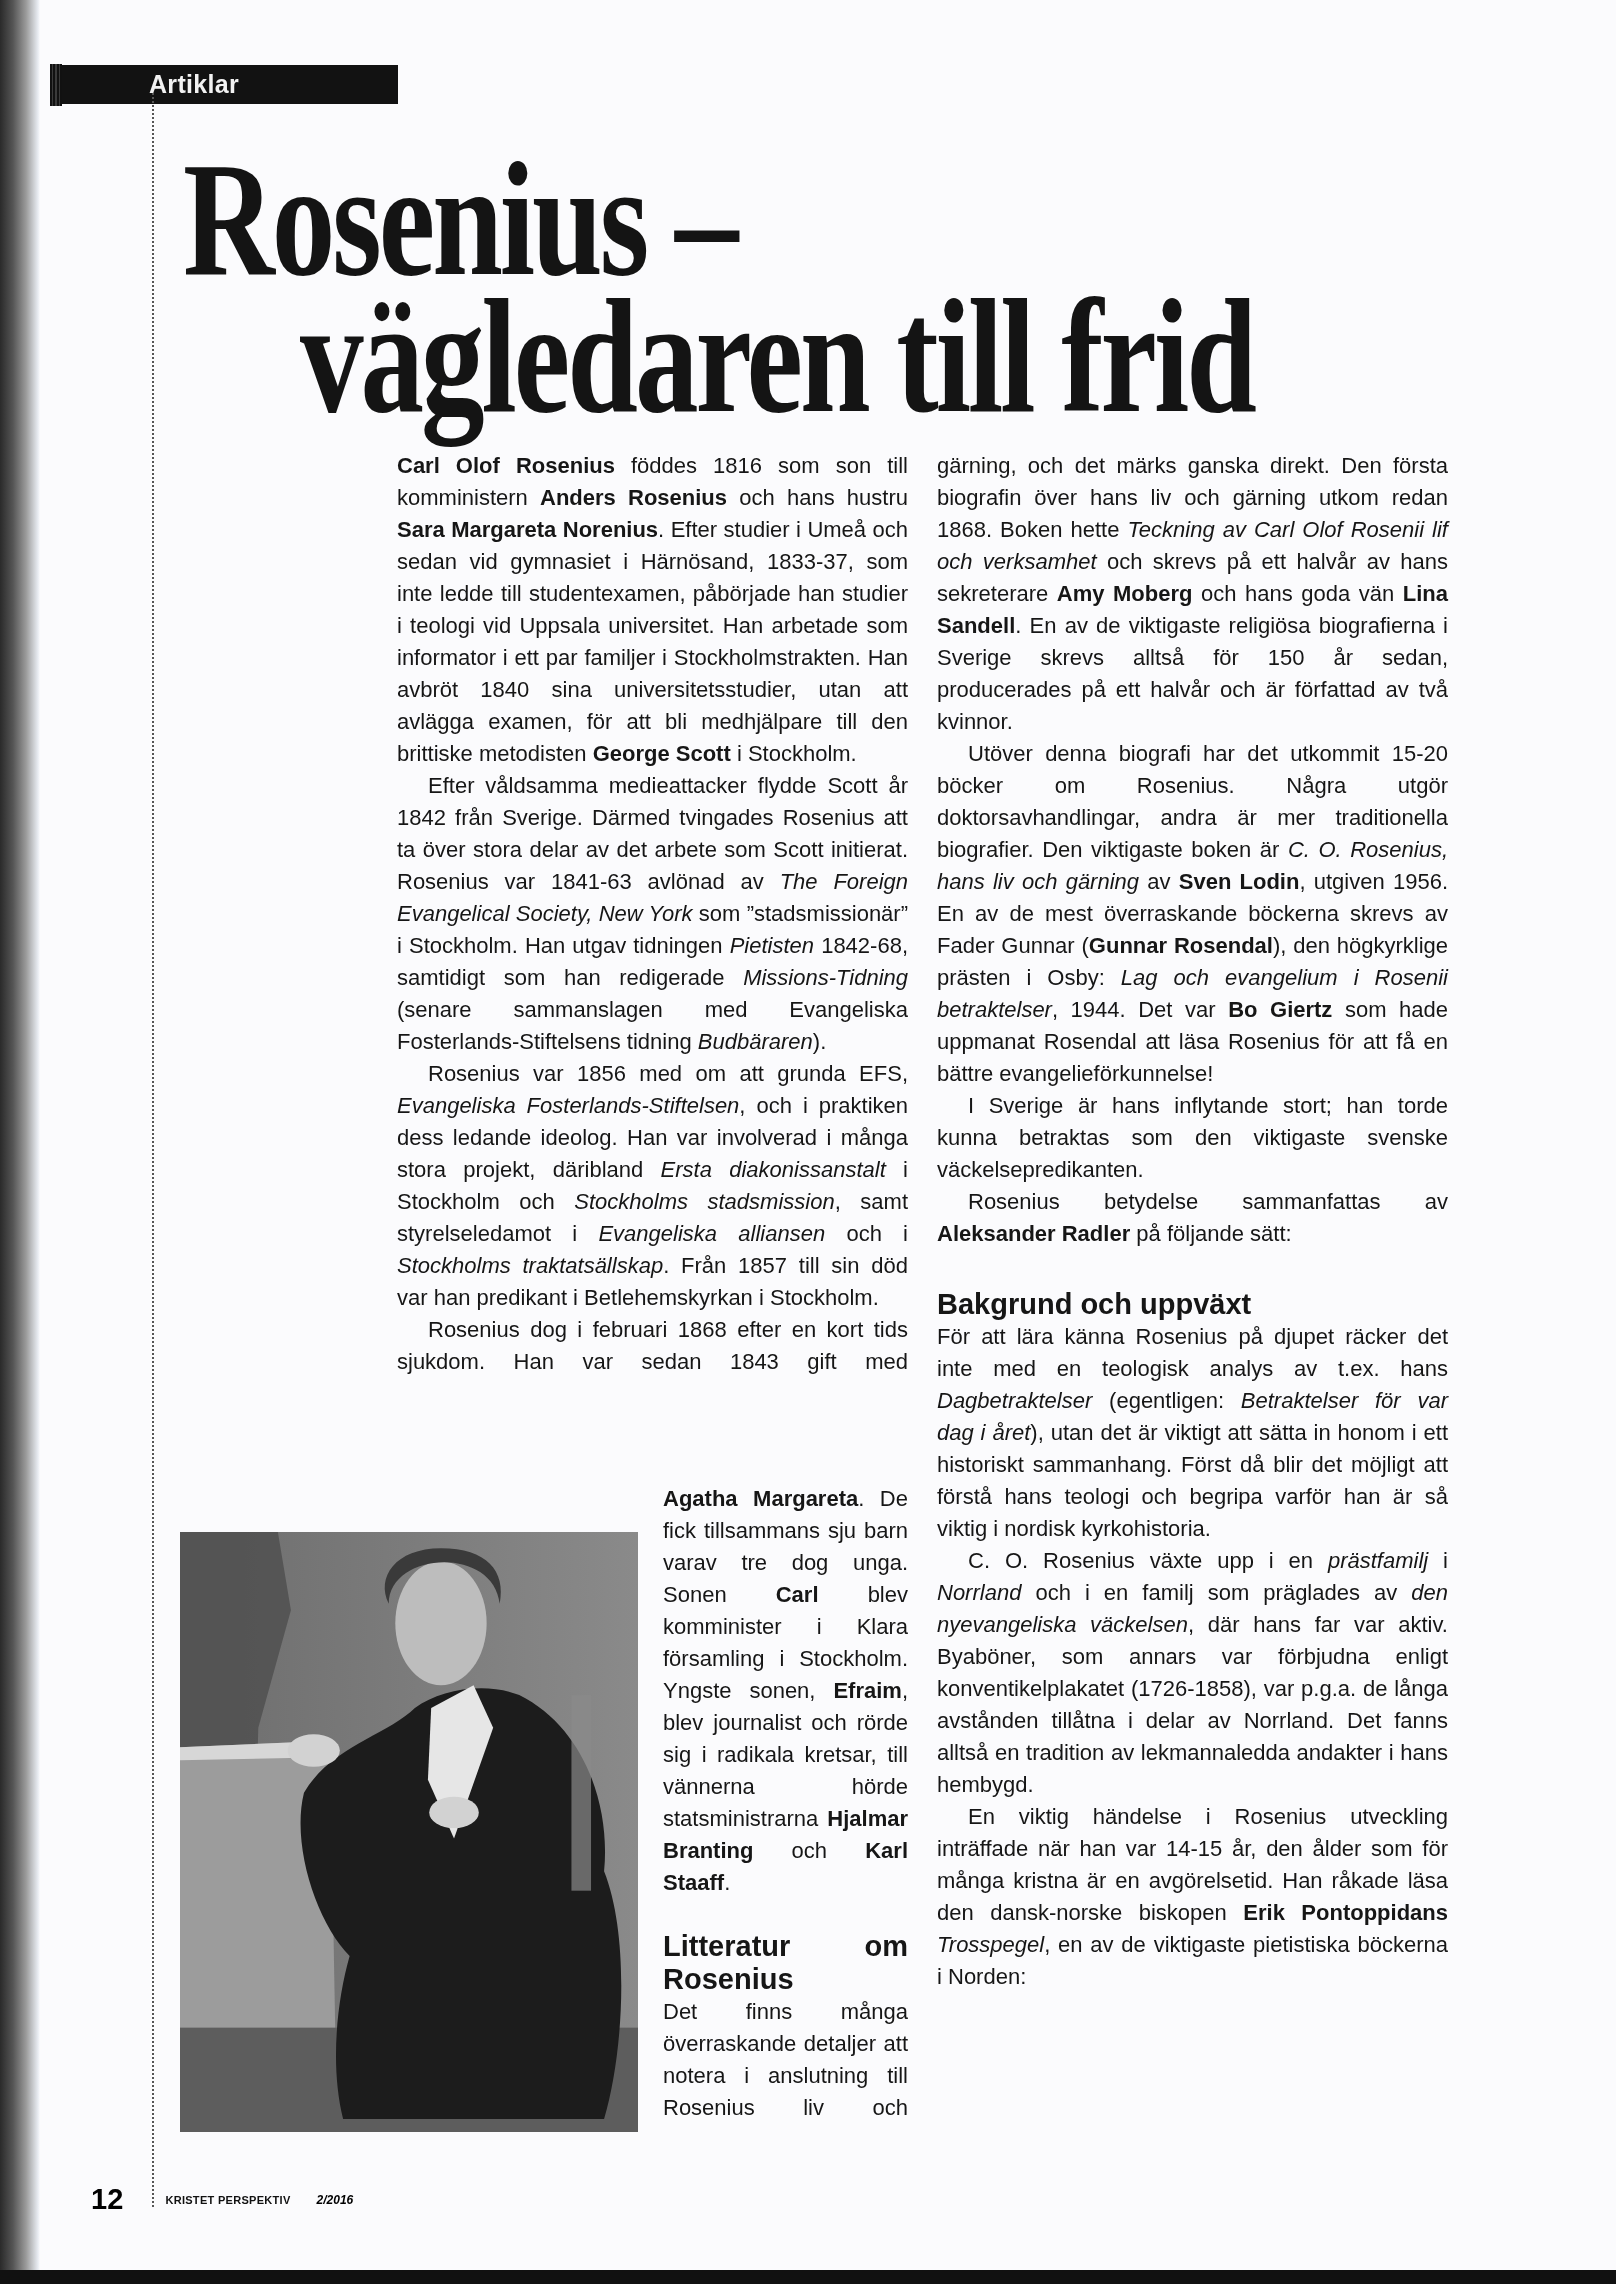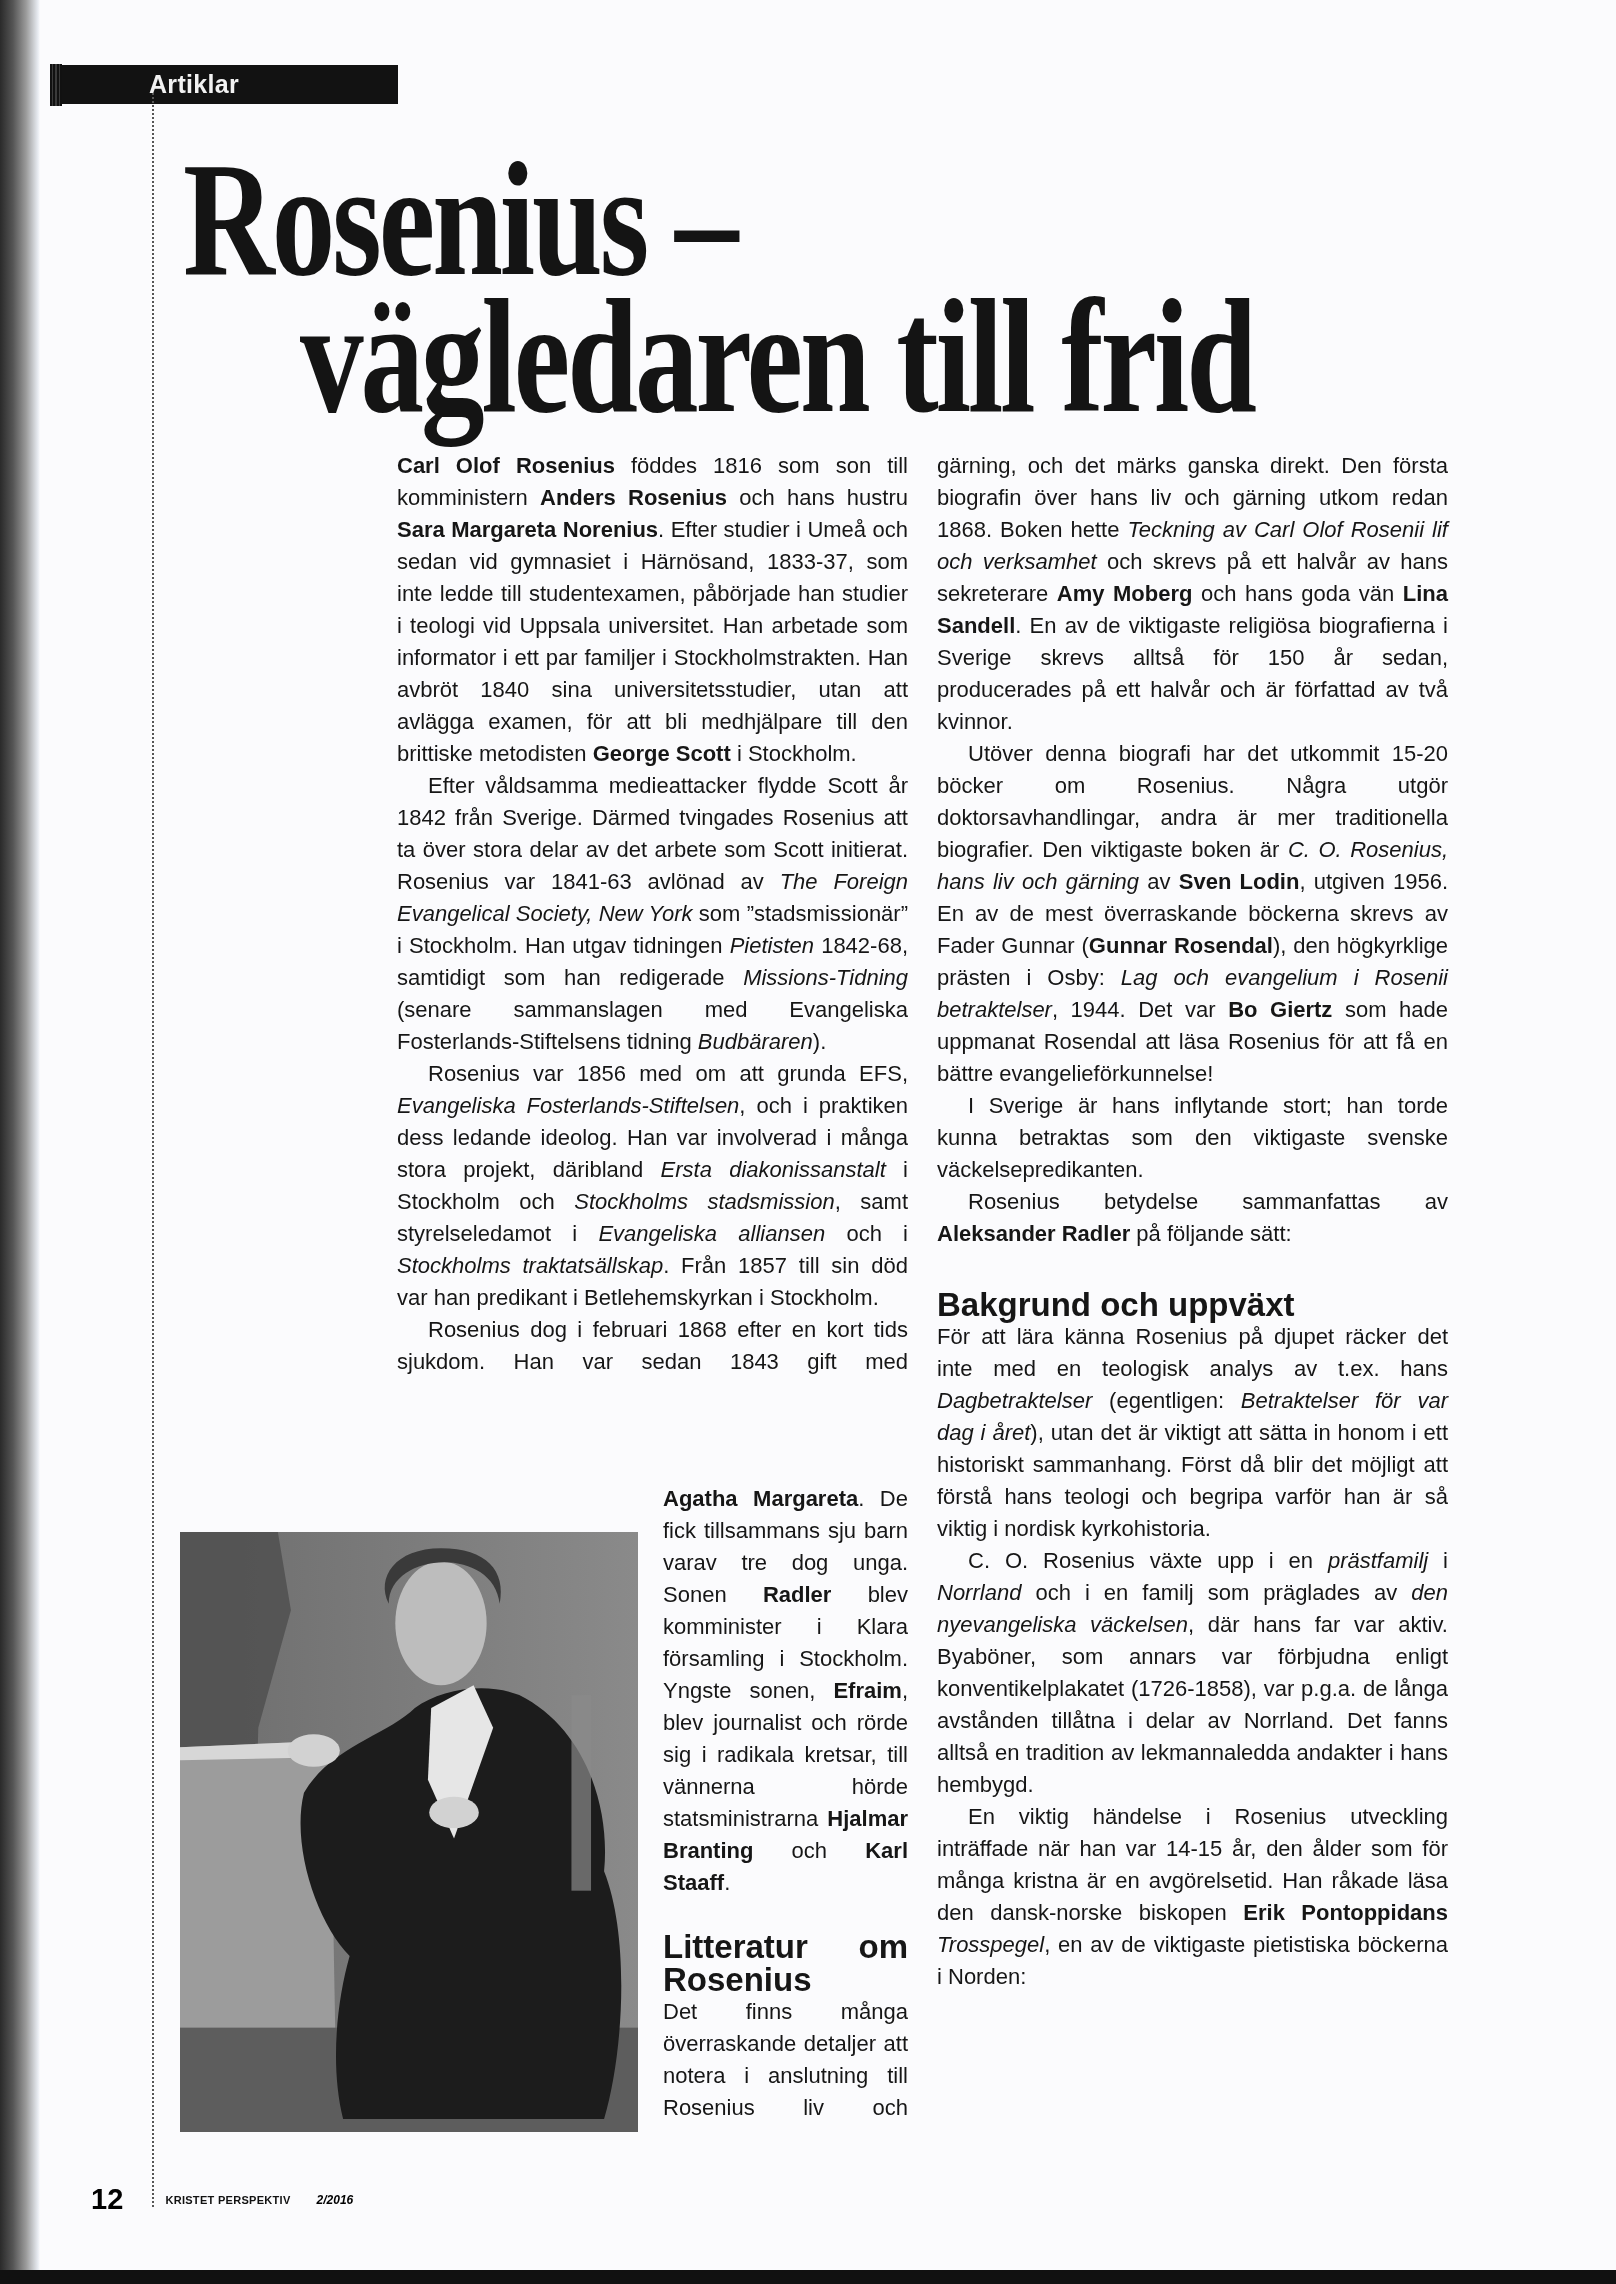--- a/index.html
+++ b/index.html
@@ -24,21 +24,21 @@
 
   .col { position: absolute; font-size: 22px; line-height: 32px; text-align: justify; color: #161616; }
   .col p { margin: 0; }
   .col p.indent { text-indent: 31px; }
   .col b { font-weight: bold; }
   .col i { font-style: italic; }
   .col-1 { left: 397px; top: 450px; width: 511px; }
   .col-1b { left: 663px; top: 1483px; width: 245px; }
   .col-2 { left: 937px; top: 450px; width: 511px; }
 
-  .subhead { font-size: 33px; font-weight: bold; line-height: 33px; text-align: left; margin: 0; }
+  .subhead { font-size: 29px; font-weight: bold; line-height: 33px; text-align: left; margin: 0; }
   .col-2 .subhead { margin-top: 38px; }
   .col-1b .subhead { margin-top: 31px; text-align: justify; text-align-last: left; }
 
   .photo { position: absolute; left: 180px; top: 1532px; width: 458px; height: 600px; overflow: hidden;
     background: linear-gradient(180deg, #7f7f7f 0%, #6c6c6c 40%, #5a5a5a 100%); }
   .photo svg { width: 100%; height: 100%; display: block; }
 
   .footer { position: absolute; left: 91px; top: 2183px; height: 33px; display: flex; align-items: center; }
   .footer .page-num { font-size: 29px; font-weight: bold; color: #000000; width: 60px; }
   .footer .pub { font-size: 11px; font-weight: bold; color: #111; letter-spacing: 0.3px; margin-left: 14.4px; }
@@ -83,21 +83,21 @@
     <path d="M385 270 L450 235 L480 300 L420 470 L380 380 Z" fill="#e6e6e6"></path>
     <ellipse cx="400" cy="140" rx="70" ry="95" fill="#bdbdbd"></ellipse>
     <path d="M320 110 C320 30 480 20 490 110 C500 60 470 25 400 25 C330 25 300 70 320 110 Z" fill="#3a3a3a"></path>
     <ellipse cx="205" cy="335" rx="40" ry="25" fill="#d2d2d2"></ellipse>
     <ellipse cx="420" cy="430" rx="38" ry="24" fill="#d2d2d2"></ellipse>
     <rect x="600" y="250" width="30" height="300" fill="#8a8a8a" opacity="0.7"></rect>
   </svg>
 </div>
 
 <div class="col col-1b">
-  <p><b>Agatha Margareta</b><span>. De fick tillsammans sju barn varav tre dog unga. Sonen </span><b>Radler</b><span> blev komminister i Klara församling i Stockholm. Yngste sonen, </span><b>Efraim</b><span>, blev journalist och rörde sig i radikala kretsar, till vännerna hörde statsministrarna </span><b>Hjalmar Branting</b><span> och </span><b>Karl Staaff</b><span>.</span></p>
+  <p><b>Agatha Margareta</b><span>. De fick tillsammans sju barn varav tre dog unga. Sonen </span><b>Carl</b><span> blev komminister i Klara församling i Stockholm. Yngste sonen, </span><b>Efraim</b><span>, blev journalist och rörde sig i radikala kretsar, till vännerna hörde statsministrarna </span><b>Hjalmar Branting</b><span> och </span><b>Karl Staaff</b><span>.</span></p>
   <h2 class="subhead">Litteratur om Rosenius</h2>
   <p style="text-align-last: justify;"><span>Det finns många överraskande detaljer att notera i anslutning till Rosenius liv och</span></p>
 </div>
 
 <div class="col col-2">
   <p><span>gärning, och det märks ganska direkt. Den första biografin över hans liv och gärning utkom redan 1868. Boken hette </span><i>Teckning av Carl Olof Rosenii lif och verksamhet</i><span> och skrevs på ett halvår av hans sekreterare </span><b>Amy Moberg</b><span> och hans goda vän </span><b>Lina Sandell</b><span>. En av de viktigaste religiösa biografierna i Sverige skrevs alltså för 150 år sedan, producerades på ett halvår och är författad av två kvinnor.</span></p>
   <p class="indent"><span>Utöver denna biografi har det utkommit 15-20 böcker om Rosenius. Några utgör doktorsavhandlingar, andra är mer traditionella biografier. Den viktigaste boken är </span><i>C. O. Rosenius, hans liv och gärning</i><span> av </span><b>Sven Lodin</b><span>, utgiven 1956. En av de mest överraskande böckerna skrevs av Fader Gunnar (</span><b>Gunnar Rosendal</b><span>), den högkyrklige prästen i Osby: </span><i>Lag och evangelium i Rosenii betraktelser</i><span>, 1944. Det var </span><b>Bo Giertz</b><span> som hade uppmanat Rosendal att läsa Rosenius för att få en bättre evangelieförkunnelse!</span></p>
   <p class="indent"><span>I Sverige är hans inflytande stort; han torde kunna betraktas som den viktigaste svenske väckelsepredikanten.</span></p>
   <p class="indent"><span>Rosenius betydelse sammanfattas av </span><b>Aleksander Radler</b><span> på följande sätt:</span></p>
   <h2 class="subhead">Bakgrund och uppväxt</h2>

